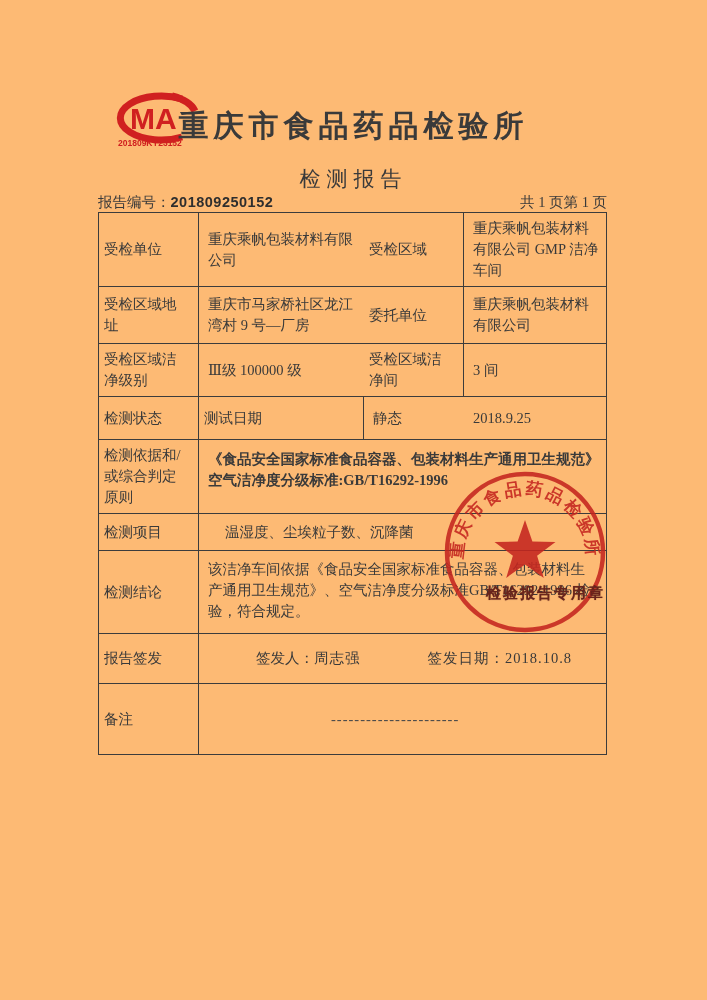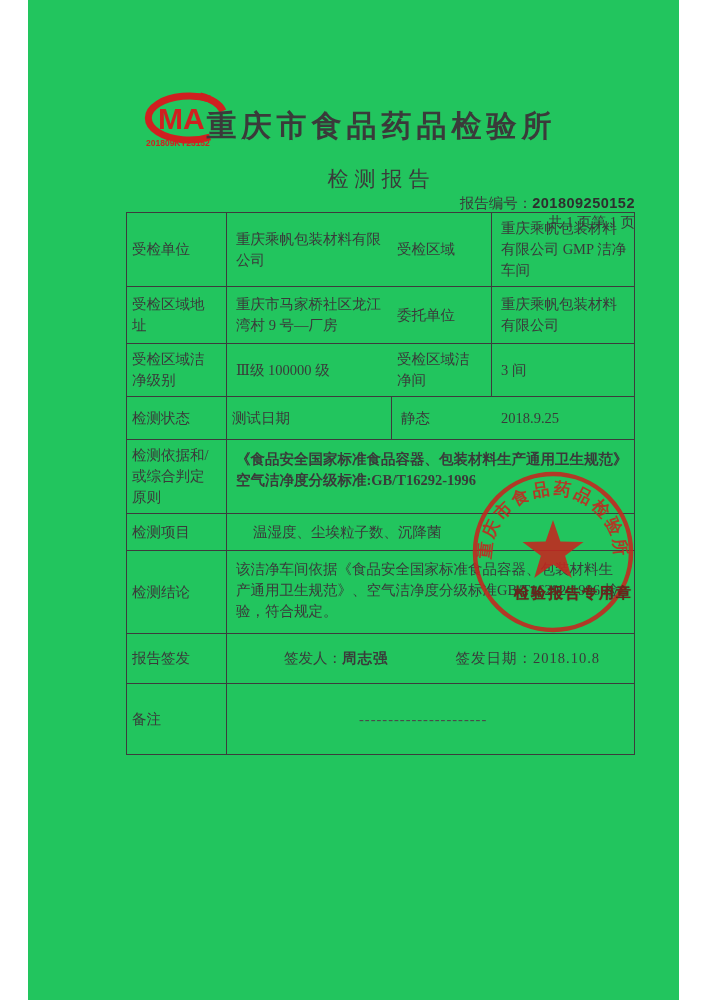--- a/index.html
+++ b/index.html
@@ -1,32 +1,32 @@
 <!DOCTYPE html>
 <html><head>
 <meta charset="utf-8">
 <style>
   html,body{margin:0;padding:0;background:#ffffff;}
   .page{
-    position:relative;width:651px;height:1000px;margin:0 auto;background:#22c55e;
+    position:relative;width:707px;height:1000px;margin:0 auto;background:#fdba74;
     font-family:"Liberation Serif","DejaVu Serif",serif;color:#303030;overflow:hidden;
   }
   
   .cma-logo{position:absolute;left:102px;top:90px;width:100px;height:66px;}
   .org-title{
     position:absolute;left:0;top:106px;width:707px;text-align:center;
     font-size:30px;letter-spacing:5px;color:#3a3a3a;font-weight:600;
   }
   .report-title{
     position:absolute;left:0;top:165px;width:707px;text-align:center;
     font-size:21px;letter-spacing:6px;color:#3a3a3a;
   }
   .report-no-line{
     position:absolute;left:98px;top:194px;width:509px;height:18px;
-    display:flex;justify-content:space-between;align-items:flex-end;font-size:14.5px;color:#3a3a3a;flex-direction:column;
+    display:flex;justify-content:space-between;align-items:flex-end;font-size:14.5px;color:#3a3a3a;
   }
   .report-no-line .num{
     font-family:"Liberation Sans","DejaVu Sans",sans-serif;font-weight:bold;
     font-size:14.5px;color:#2e2e2e;letter-spacing:.5px;
   }
   
   .report-table{
     position:absolute;left:98px;top:212px;width:509px;
     border:1px solid #3c3c3c;box-sizing:border-box;background:transparent;
   }
@@ -40,21 +40,21 @@
   }
   .cell.lab{padding-left:5px;padding-right:10px;}
   .cell.val{padding-left:9px;padding-right:6px;}
   .bdr{border-right:1px solid #3c3c3c;}
   .h68{min-height:68px;} .h57{min-height:57px;} .h43{min-height:43px;}
   .h70{min-height:70px;} .h37{min-height:37px;gap:17px;} .h83{min-height:83px;}
   .h50{min-height:50px;gap:48px;} .h73{min-height:70px;}
   .concl .cell.val{align-items:flex-start;padding-top:8px;padding-right:12px;}
   .basis .cell.val{align-items:flex-start;padding-top:9px;font-weight:bold;}
   .sign-cell{display:flex;align-items:center;}
-  .signer-name{font-weight:bold;letter-spacing:1px;}
+  .signer-name{font-weight:normal;letter-spacing:1px;}
   .sign-date{margin-left:67px;letter-spacing:1px;}
   .note-val{padding-left:132px !important;letter-spacing:1px;color:#4a4a4a;align-items:center;}
   
   .stamp{position:absolute;left:442px;top:468px;width:166px;height:168px;opacity:.88;pointer-events:none;}
   .stamp-bottom-text{
     position:absolute;left:455px;top:584px;width:150px;text-align:right;
     font-size:15px;letter-spacing:2px;color:#69241c;font-weight:bold;
     text-shadow:0 0 1px rgba(60,20,15,.6);
   }
 </style>

